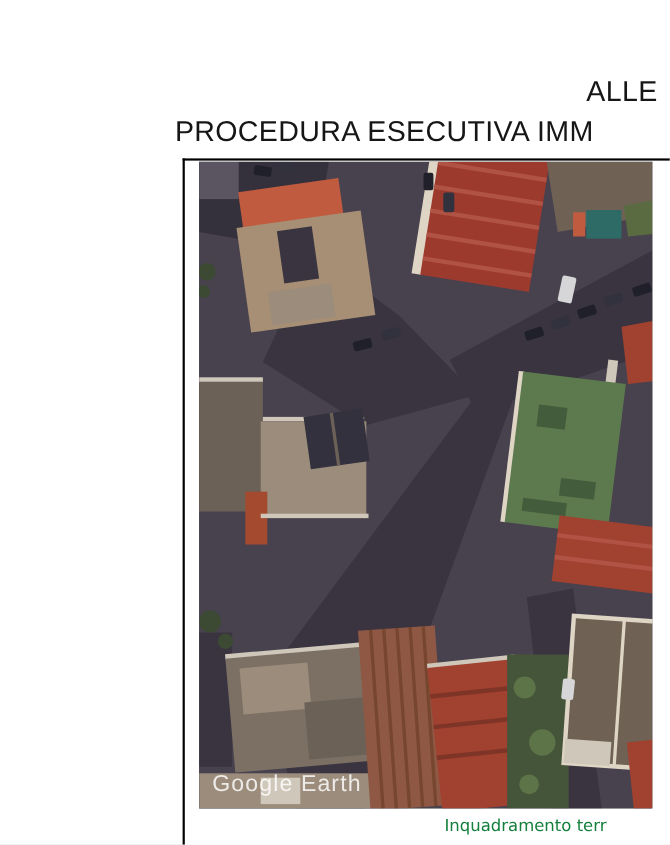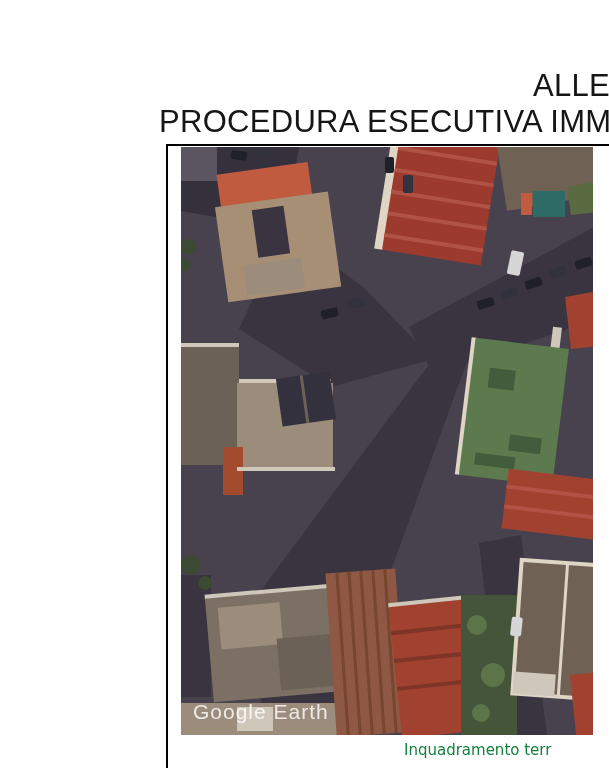--- a/index.html
+++ b/index.html
@@ -6,21 +6,21 @@
   body{
     width:609px;height:768px;overflow:hidden;
     background:#ffffff;
     font-family:"Liberation Sans", sans-serif;
   }
   .page{position:relative;width:609px;height:768px;background:#fff;overflow:hidden;}
 
   .title-line{
     position:absolute;
     color:var(--text,#161616);
-    font-size:31px;line-height:1;white-space:nowrap;
+    font-size:26px;line-height:1;white-space:nowrap;
     letter-spacing:0.3px;
   }
   .title-1{left:533px;top:70px;}
   .title-2{left:159px;top:106px;}
 
   .map-cell{
     position:absolute;left:166px;top:144px;
     width:441px;height:624px;
     border-left:2px solid var(--border,#000);
     border-top:2px solid var(--border,#000);

